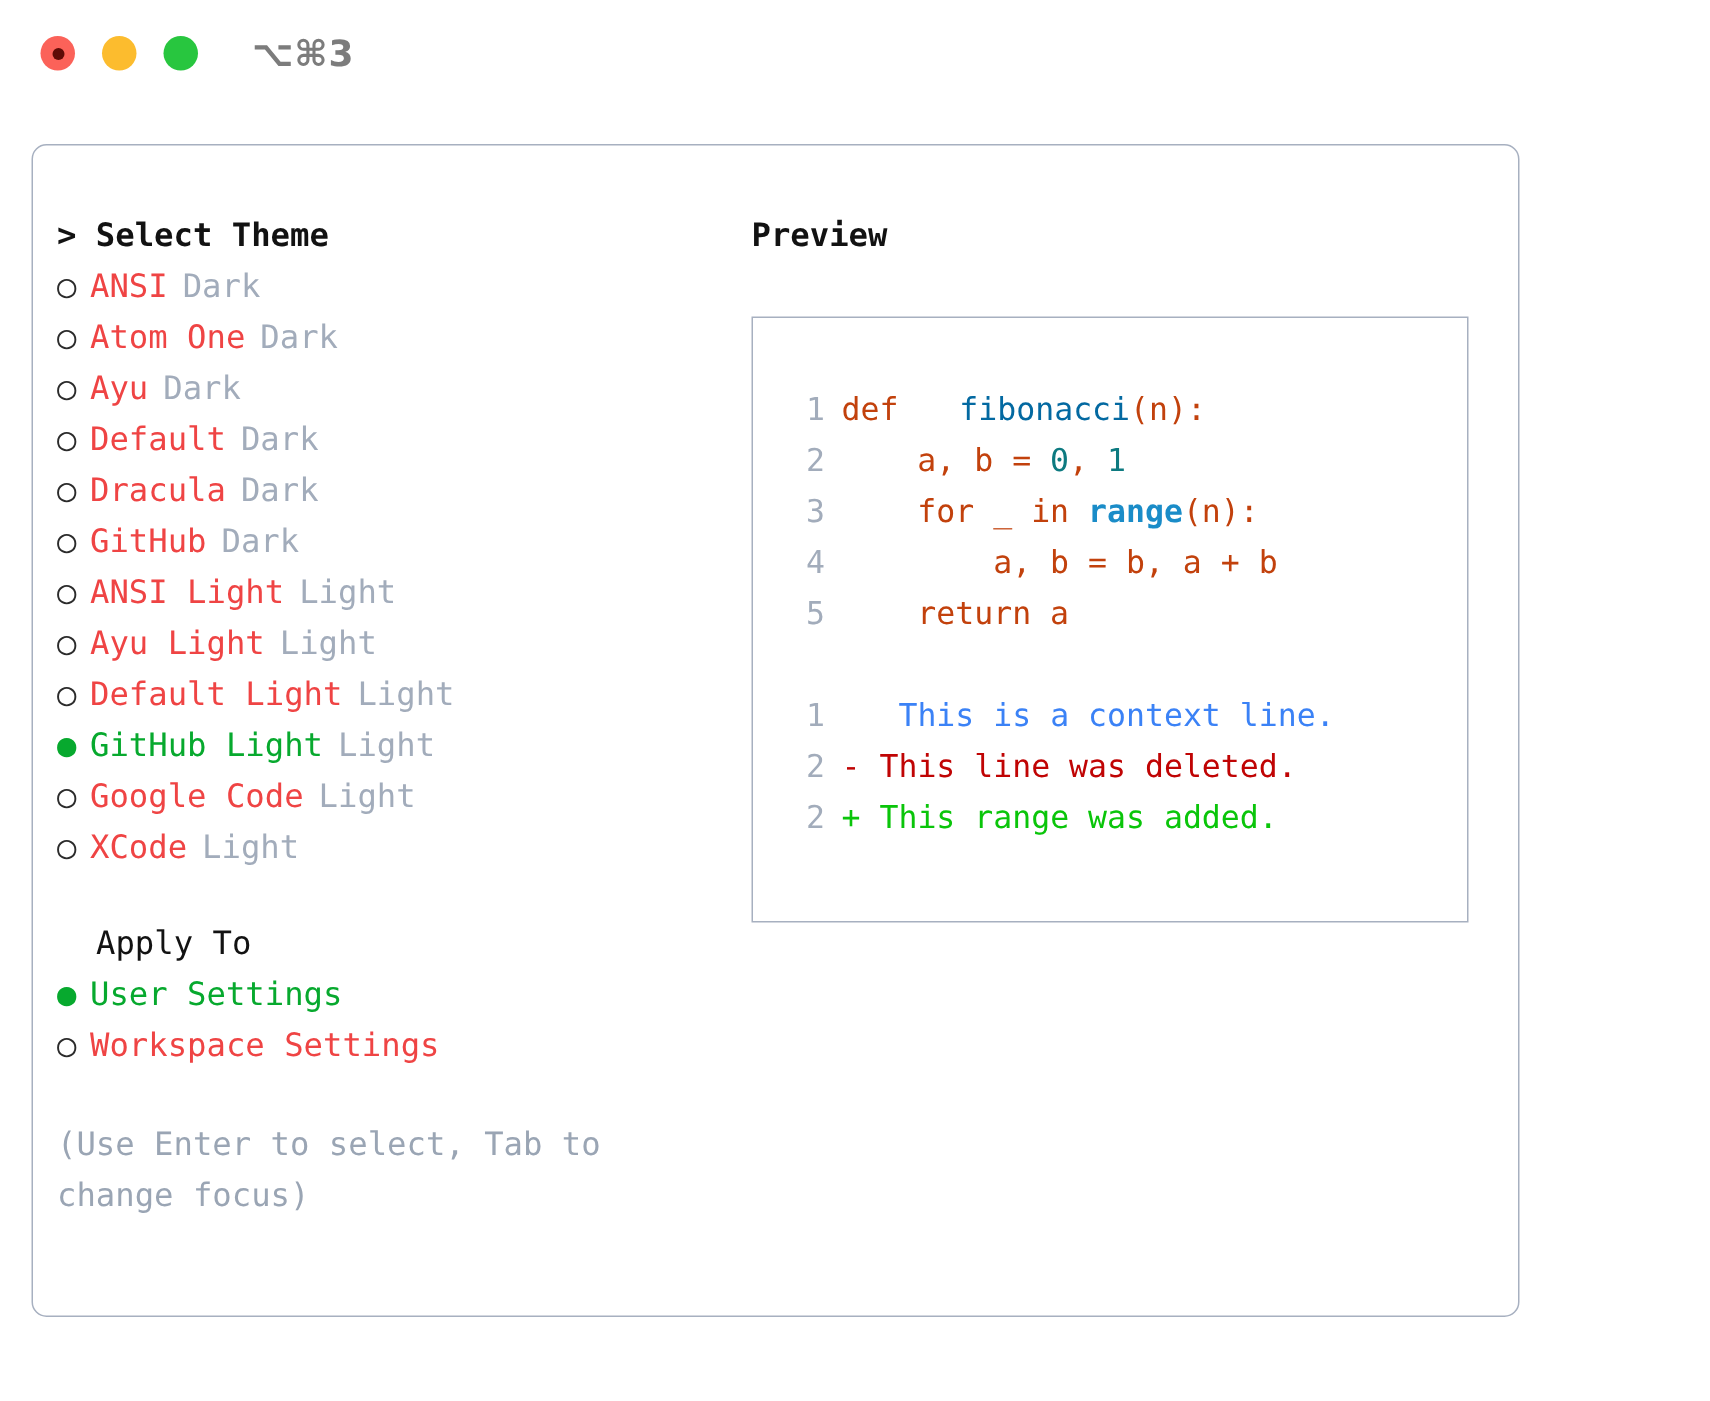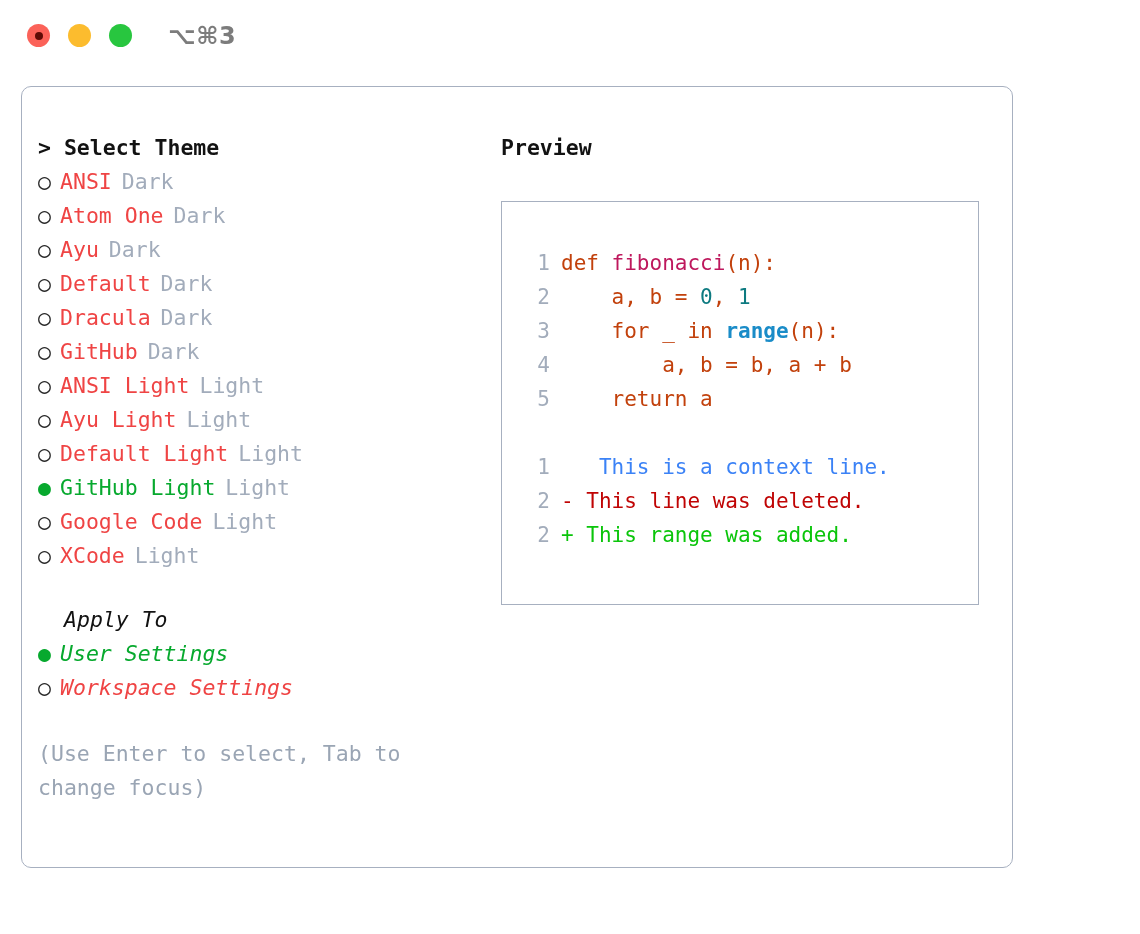--- a/index.html
+++ b/index.html
@@ -67,21 +67,21 @@
     font-weight: bold;
     color: #7c7c7c;
     letter-spacing: 0.5px;
     font-family: "DejaVu Sans", sans-serif;
   }
 
   
   .panel {
     position: absolute;
     left: 21px;
-    top: 86px;
+    top: 96px;
     width: 992px;
     height: 782px;
     border: 1.6px solid #a7b0c0;
     border-radius: 10px;
     box-sizing: border-box;
     background: #ffffff;
   }
 
   
   .col-left {
@@ -124,21 +124,21 @@
   }
   .bullet.sel { color: #07a92e; }
   .theme-name { color: #ef4444; }
   .theme-name.sel { color: #07a92e; }
   .theme-variant {
     color: #a2acbb;
     margin-left: 10px;
   }
 
   
-  .apply-block { margin-top: 30px; font-style: italic; }
+  .apply-block { margin-top: 30px; }
   .apply-head {
     font-size: 21.5px;
     color: #121212;
     line-height: 34px;
     padding-left: 26px;
     white-space: pre;
   }
 
   
   .hint {
@@ -169,21 +169,21 @@
   }
   .ln {
     display: inline-block;
     width: 30px;
     flex: 0 0 30px;
     text-align: right;
     color: #a2acbb;
     margin-right: 11px;
   }
   .code-txt { color: #c2410c; }
-  .tok-fn     { color: #be185d; }
+  .tok-fn     { color: #0369a1; margin-left: 28px; }
   .tok-num    { color: #0d7a80; }
   .tok-builtin{ color: #1a8cc8; font-weight: bold; }
   .gap-line { height: 34px; }
 
   .diff-ctx  { color: #3b82f6; }
   .diff-del  { color: #c00404; }
   .diff-add  { color: #0ac50a; }
 </style>
 </head>
 <body>

